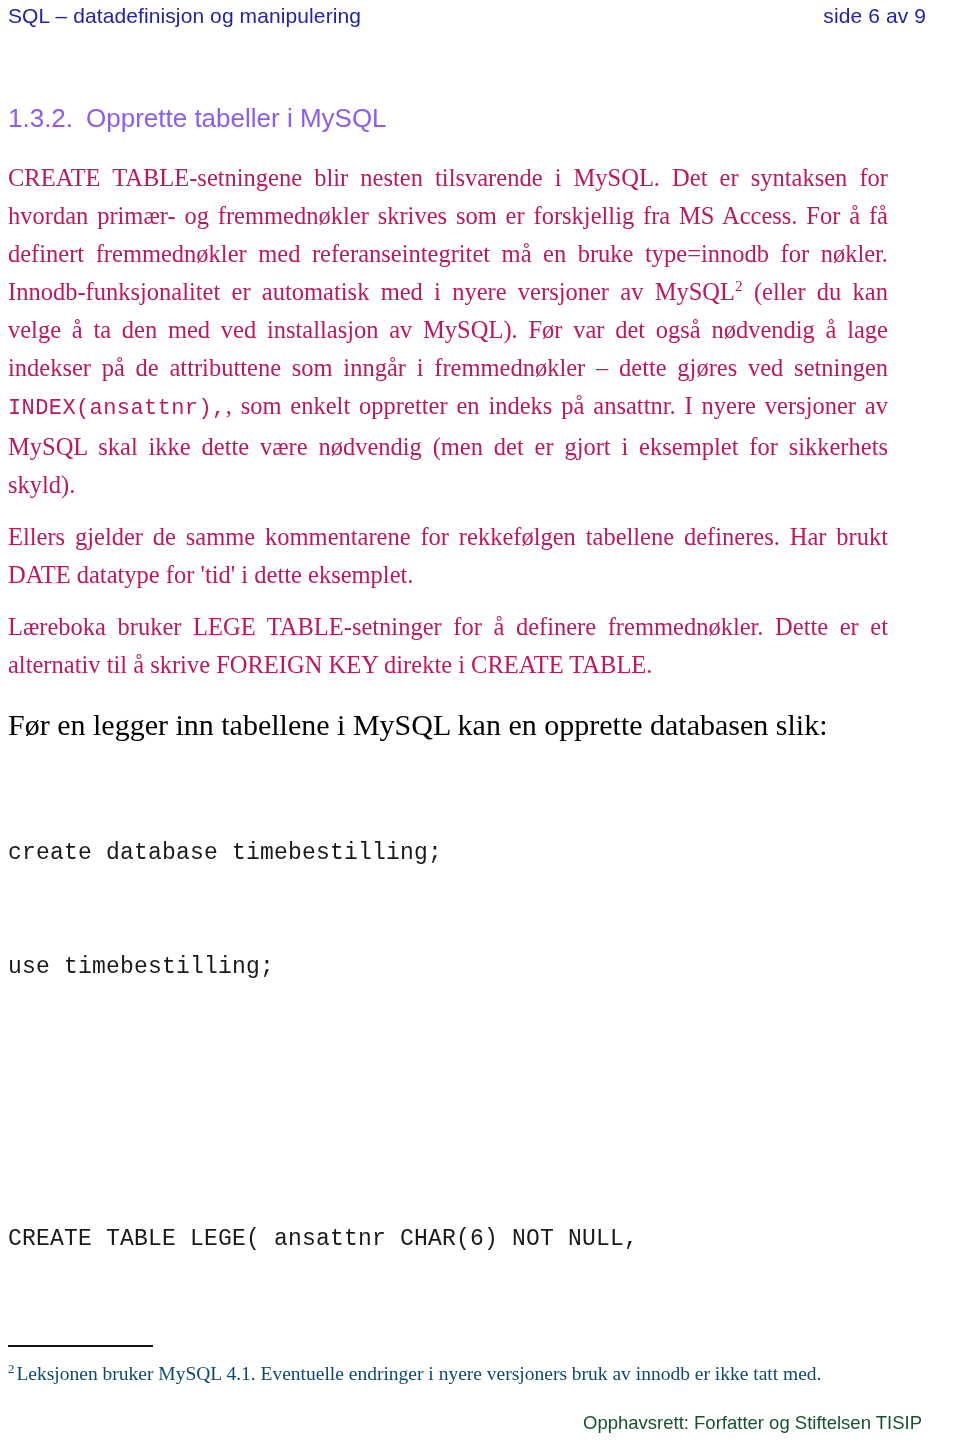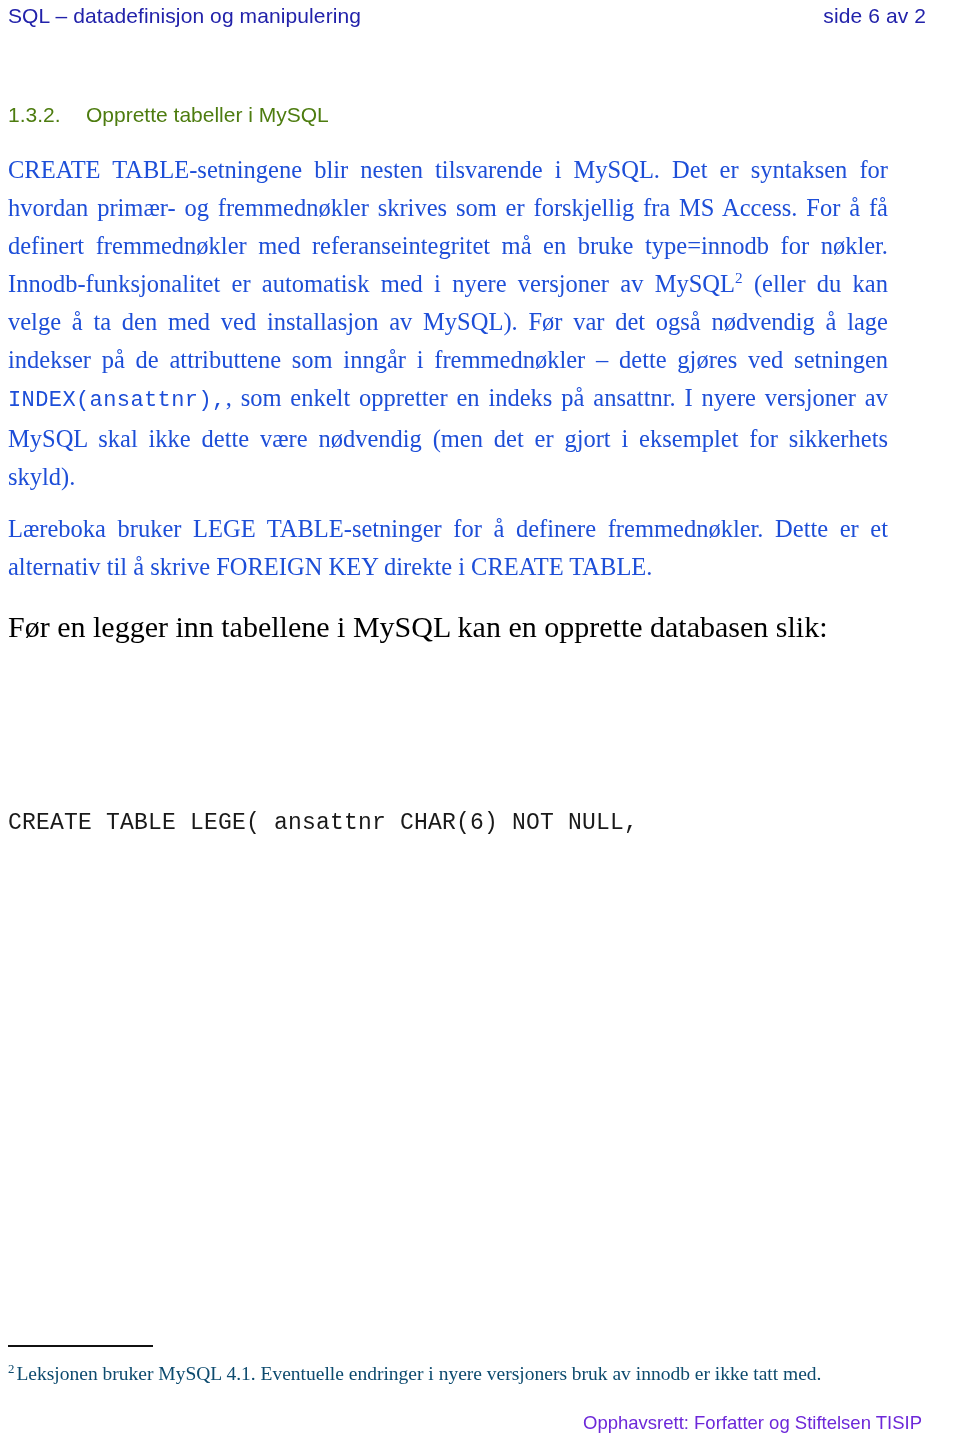--- a/index.html
+++ b/index.html
@@ -39,41 +39,41 @@
   }
   .doc-header .left { white-space: nowrap; }
   .doc-header .right { white-space: nowrap; }
 
   
   .section-heading {
     position: absolute;
     top: 103px;
     left: 8px;
     font-family: "Liberation Sans", "DejaVu Sans", sans-serif;
-    font-size: 21px;
-    color: #4d7c0f;
+    font-size: 26px;
+    color: #8b5cf6;
     white-space: nowrap;
   }
   .section-heading .num { display: inline-block; min-width: 78px; }
   .section-heading .ttl { display: inline-block; }
 
   
   .content {
     position: absolute;
     top: 147px;
     left: 8px;
     width: 880px;
   }
   p.body {
-    margin: 4px 0 14px 0;
+    margin: 12px 0 14px 0;
     font-size: 24.5px;
     line-height: 38px;
     text-align: justify;
     text-justify: inter-word;
-    color: #1d4ed8;
+    color: #be185d;
   }
   sup.fn {
     font-size: 0.62em;
     vertical-align: super;
     line-height: 0;
   }
   code.inline {
     font-family: "Liberation Mono", "DejaVu Sans Mono", monospace;
     font-size: 22px;
     letter-spacing: 0.4px;
@@ -126,47 +126,52 @@
 
   
   .doc-footer {
     position: absolute;
     left: 0;
     right: 14px;
     top: 1412px;
     text-align: right;
     font-family: "Liberation Sans", "DejaVu Sans", sans-serif;
     font-size: 18.5px;
-    color: #6d28d9;
+    color: #14532d;
     white-space: nowrap;
   }
 </style>
 </head>
 <body>
 
 <div class="page">
 
   <div class="doc-header">
     <span class="left">SQL – datadefinisjon og manipulering</span>
-    <span class="right">side 6 av 2</span>
+    <span class="right">side 6 av 9</span>
   </div>
 
   <div class="section-heading">
     <span class="num">1.3.2.</span><span class="ttl">Opprette tabeller i MySQL</span>
   </div>
 
   <div class="content">
 
     <p class="body"><span>CREATE TABLE-setningene blir nesten tilsvarende i MySQL. Det er syntaksen for hvordan primær- og fremmednøkler skrives som er forskjellig fra MS Access. For å få definert fremmednøkler med referanseintegritet må en bruke type=innodb for nøkler. Innodb-funksjonalitet er automatisk med i nyere versjoner av MySQL</span><sup class="fn">2</sup><span> (eller du kan velge å ta den med ved installasjon av MySQL). Før var det også nødvendig å lage indekser på de attributtene som inngår i fremmednøkler – dette gjøres ved setningen </span><code class="inline">INDEX(ansattnr),</code><span>, som enkelt oppretter en indeks på ansattnr. I nyere versjoner av MySQL skal ikke dette være nødvendig (men det er gjort i eksemplet for sikkerhets skyld).</span></p>
 
+    <p class="body">Ellers gjelder de samme kommentarene for rekkefølgen tabellene defineres. Har brukt DATE datatype for 'tid' i dette eksemplet.</p>
 
     <p class="body">Læreboka bruker LEGE TABLE-setninger for å definere fremmednøkler. Dette er et alternativ til å skrive FOREIGN KEY direkte i CREATE TABLE.</p>
 
     <p class="lead">Før en legger inn tabellene i MySQL kan en opprette databasen slik:</p>
 
+    <div class="code-block">
+      <span class="cl">create database timebestilling;</span>
+      <span class="cl">use timebestilling;</span>
+    </div>
 
     <div class="spacer-md"></div>
 
 
     <div class="spacer-lg"></div>
 
     <div class="code-block">
       <span class="cl">CREATE TABLE LEGE( ansattnr CHAR(6) NOT NULL,</span>
       
     </div>

